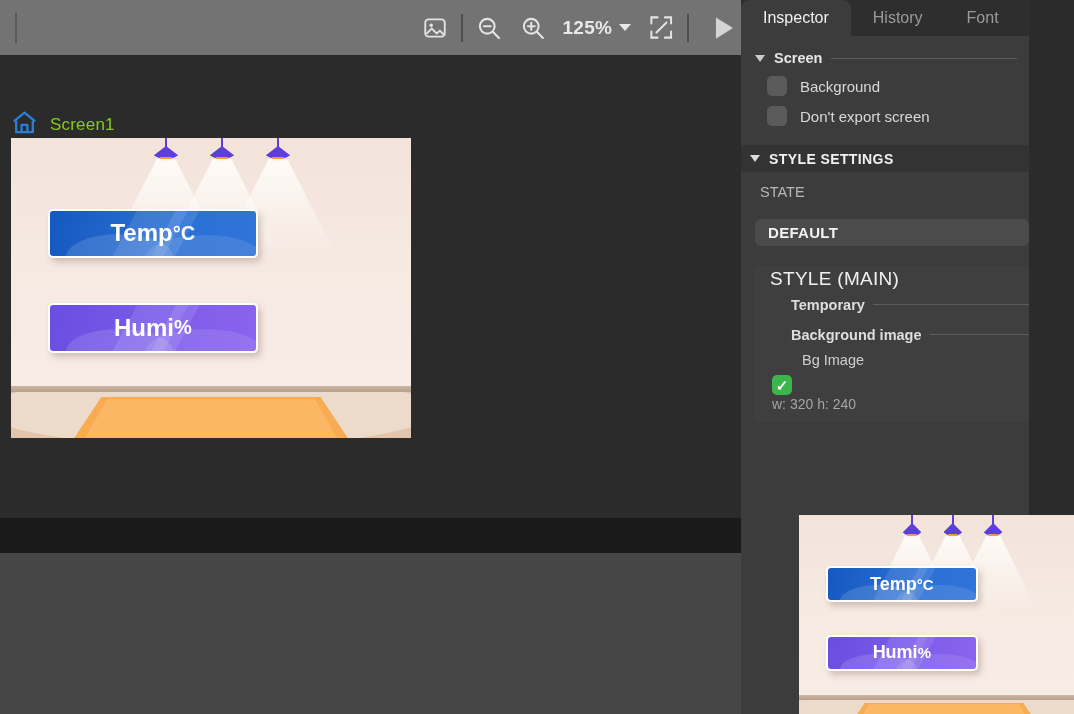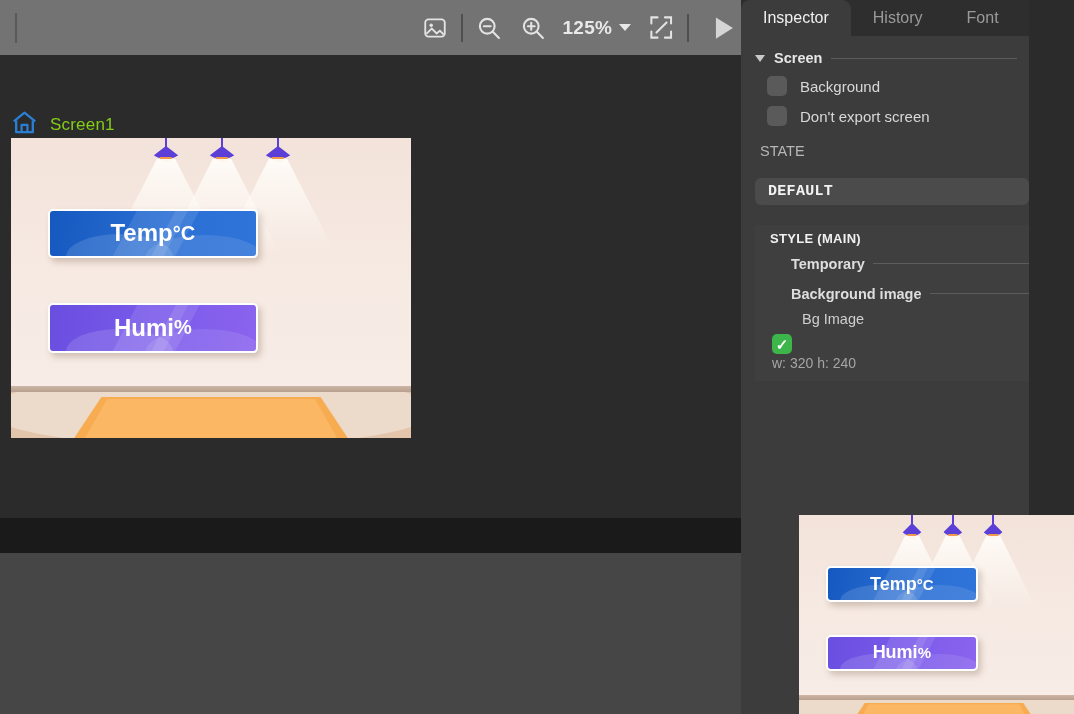--- a/index.html
+++ b/index.html
@@ -214,25 +214,25 @@
   }
   .ss-body { background: #3c3c3c; padding: 12px 0 0 0; }
   .state-label {
     color: #b6b6b6; font-size: 14.5px; padding-left: 19px; padding-bottom: 19px;
   }
   .state-field {
     margin-left: 14px; height: 27px; background: #4b4b4b;
     border-radius: 6px; display: flex; align-items: center;
     padding-left: 13px; cursor: pointer;
   }
-  .state-field span { color: #f2f2f2; font-size: 15px; font-weight: 700; letter-spacing: .3px; font-family: Liberation Mono, monospace; }
+  .state-field span { color: #f2f2f2; font-size: 15px; font-weight: 700; letter-spacing: .3px; }
 
   .style-main-box { margin-top: 20px; margin-left: 14px; background: #3f3f3f; padding-bottom: 10px; }
   .style-main-head { display: flex; align-items: center; gap: 9px; height: 26px; padding-left: 6px; }
-  .style-main-head .htext { color: #f0f0f0; font-size: 13px; font-weight: 700; letter-spacing: .3px; }
+  .style-main-head .htext { color: #f0f0f0; font-size: 19px; font-weight: 400; letter-spacing: .3px; }
 
   .sub-head { display: flex; align-items: center; gap: 8px; padding-left: 28px; height: 25px; padding-right: 0; }
   .sub-head .htext { color: #dedede; font-size: 14.5px; font-weight: 700; white-space: nowrap; }
   .sub-head .hline { flex: 1 1 auto; height: 1px; background: #5c5c5c; }
 
   .field-label { color: #cfcfcf; font-size: 14.5px; padding-left: 47px; padding-top: 5px; }
   .img-row { display: flex; align-items: center; gap: 12px; padding-left: 17px; padding-top: 7px; }
   .img-field {
     flex: 1 1 auto; height: 27px; background: #4b4b4b; border-radius: 6px;
     display: flex; align-items: center; padding-left: 14px; cursor: pointer;
@@ -399,20 +399,24 @@
       <div class="chk-row">
         <span class="chkbox"></span>
         <span class="chk-label">Background</span>
       </div>
       <div class="chk-row">
         <span class="chkbox"></span>
         <span class="chk-label">Don't export screen</span>
       </div>
     </div>
 
+    <div class="style-settings-bar">
+      <span class="tri-d"></span>
+      <span class="htext">STYLE SETTINGS</span>
+    </div>
 
     <div class="ss-body">
       <div class="state-label">STATE</div>
       <div class="state-field">
         <span>DEFAULT</span>
       </div>
 
       <div class="style-main-box">
         <div class="style-main-head">
           <span class="tri-d"></span>

